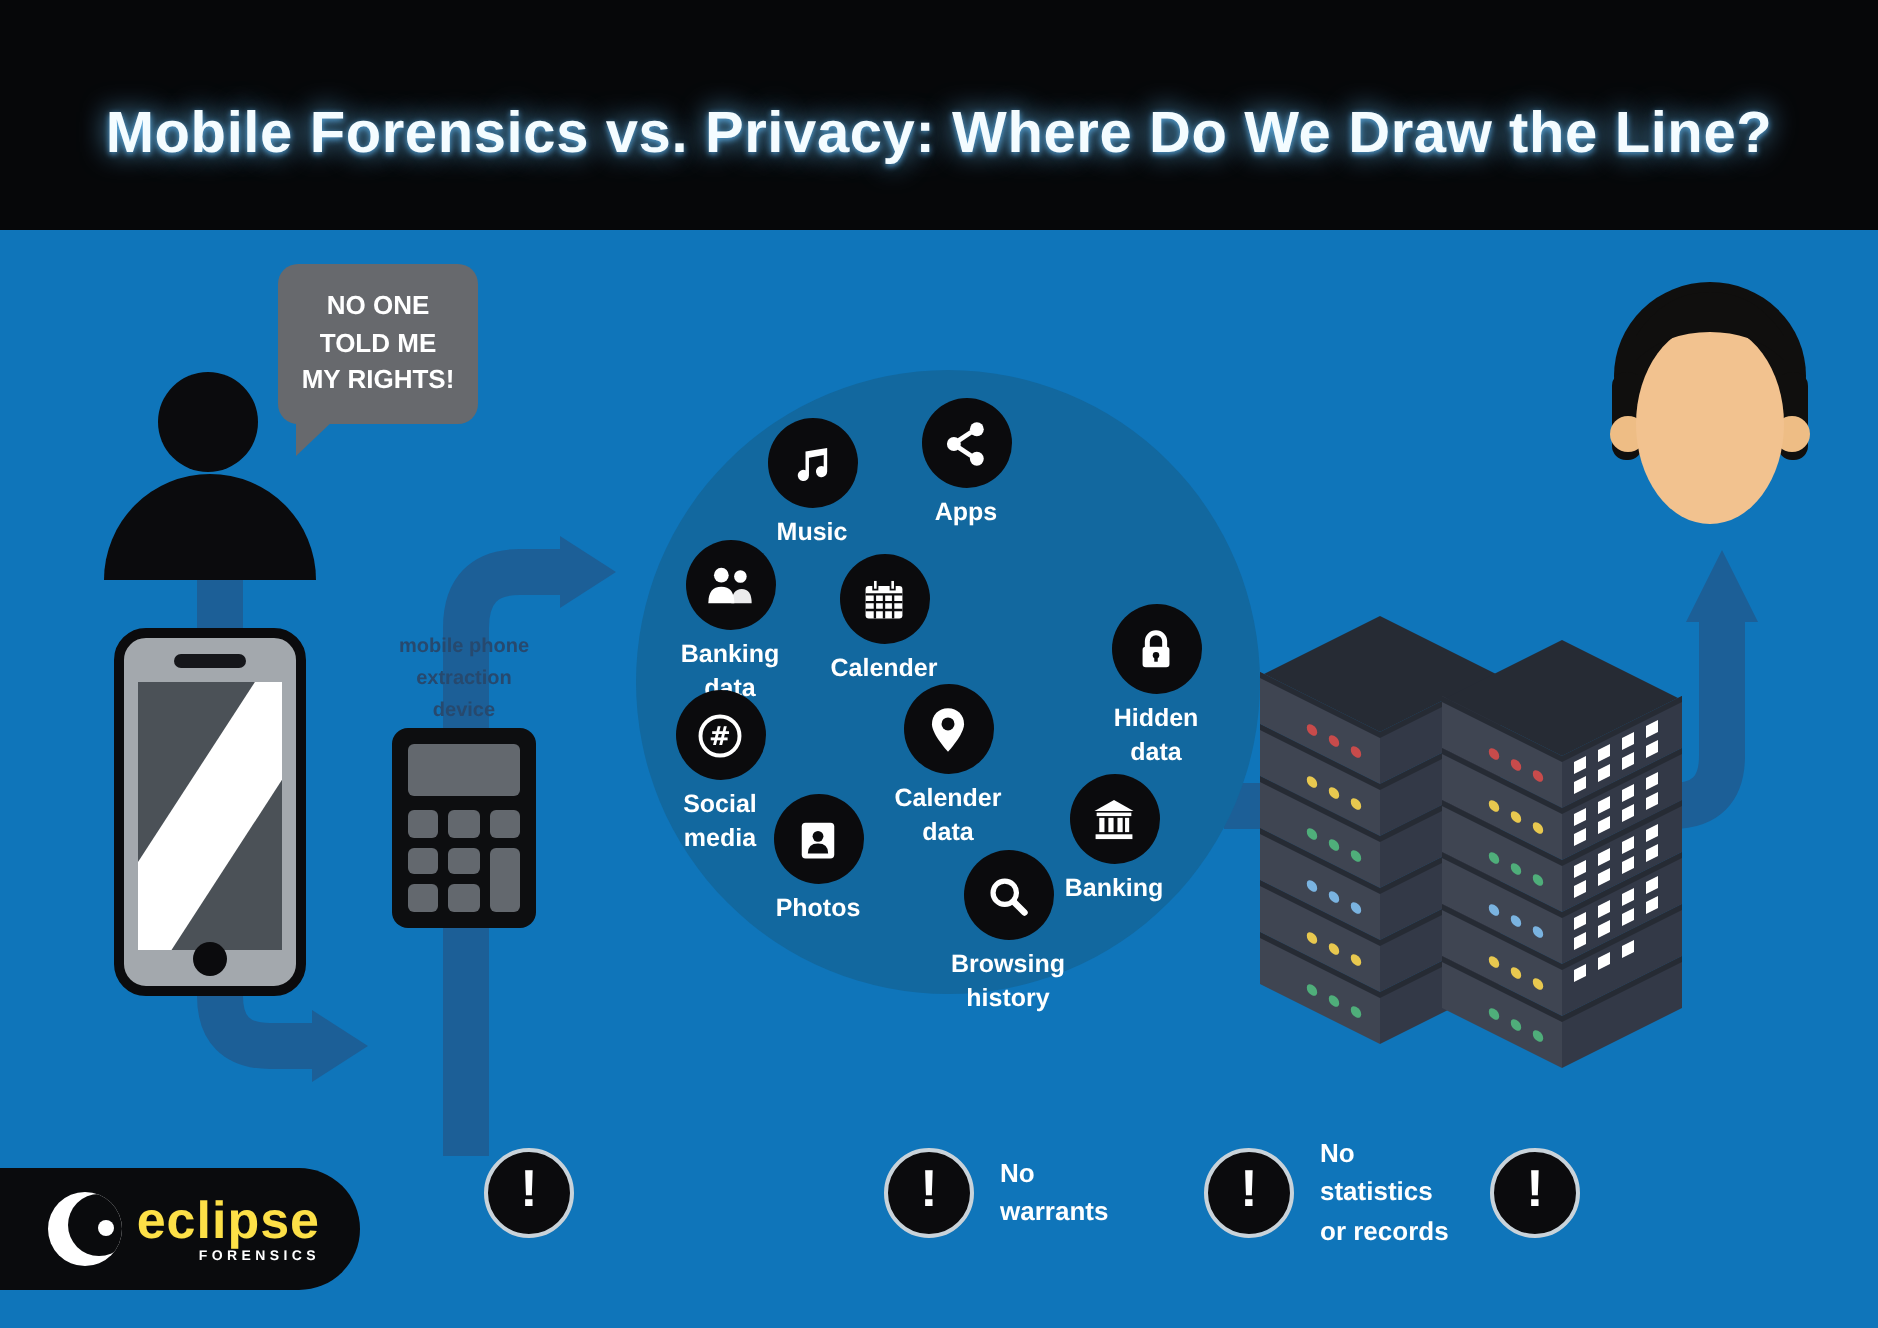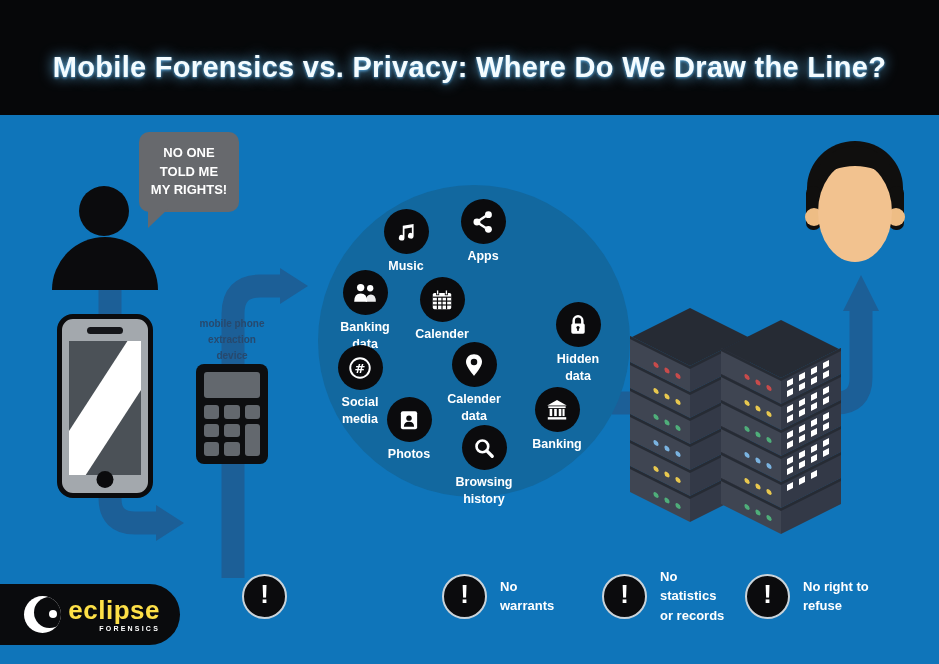--- a/index.html
+++ b/index.html
@@ -261,21 +261,21 @@
           <rect x="5.2" y="11" width="2.4" height="6.6"></rect>
           <rect x="9.4" y="11" width="2.4" height="6.6"></rect>
           <rect x="13.6" y="11" width="2.4" height="6.6"></rect>
           <rect x="17.1" y="11" width="1.9" height="6.6"></rect>
           <rect x="3.5" y="18.6" width="17" height="2.2"></rect>
         </svg>
     </div>
     <div class="ci-label">Banking</div>
   </div>
 
-  <div class="ci" style="left:484px;top:425px">
+  <div class="ci" style="left:504px;top:425px">
     <div class="ci-icon">
       <svg width="26" height="26" viewBox="0 0 24 24">
           <circle cx="10.5" cy="10.5" r="5.4" fill="none" stroke="#fff" stroke-width="2.4"></circle>
           <line x1="14.6" y1="14.6" x2="19.6" y2="19.6" stroke="#fff" stroke-width="3" stroke-linecap="round"></line>
         </svg>
     </div>
     <div class="ci-label">Browsing
 history</div>
   </div>
 
@@ -404,22 +404,20 @@
         <span>!</span>
       </div>
     <div class="warn-text">No
 statistics
 or records</div>
   </div>
   <div class="warn" id="warn-4">
     <div class="warn-icon">
         <span>!</span>
       </div>
-    <div class="warn-text">No right to
-refuse</div>
   </div>
 
   <div class="logo">
     <div class="crescent">
       <div class="crescent-dot"></div>
     </div>
     <div class="logo-text">
       <div class="logo-name">eclipse</div>
       <div class="logo-sub">FORENSICS</div>
     </div>

